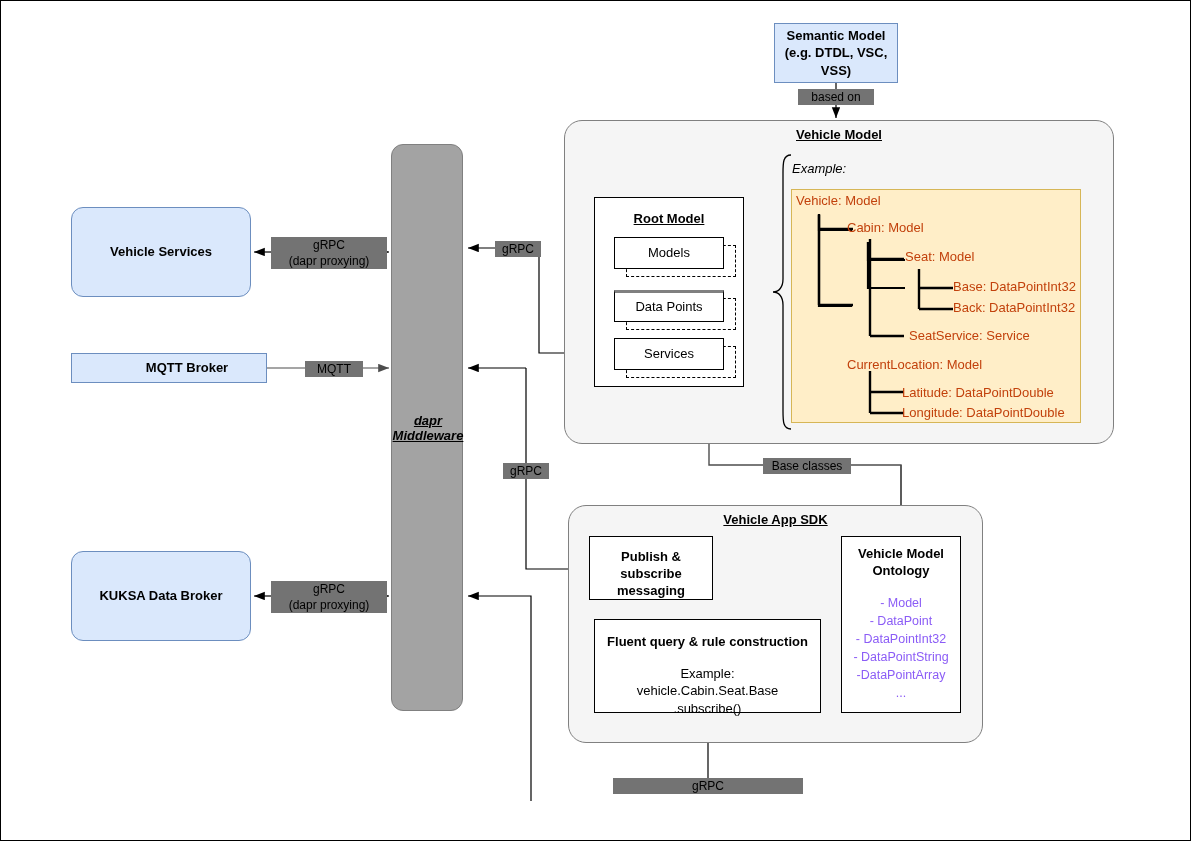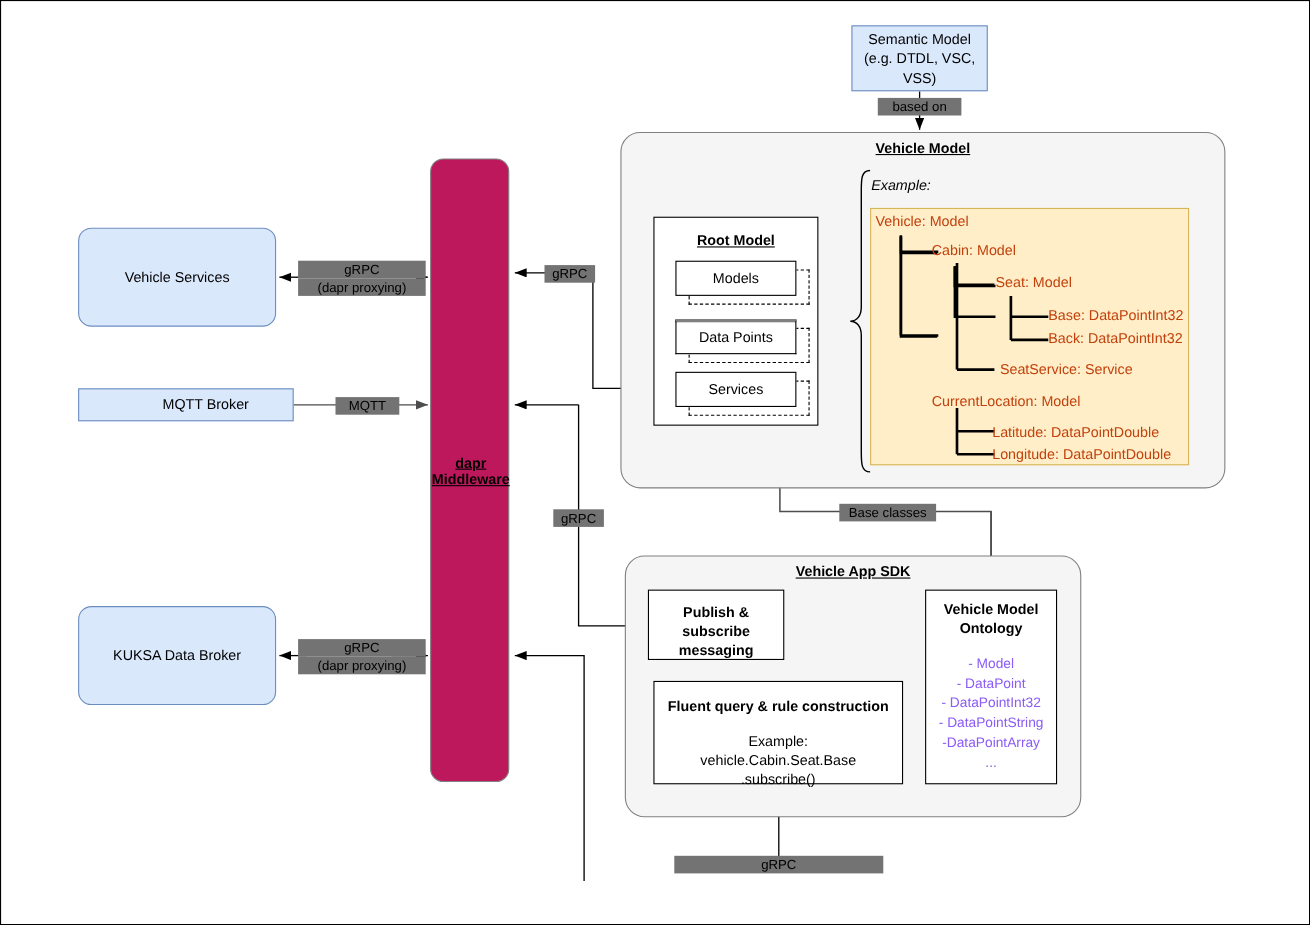--- a/index.html
+++ b/index.html
@@ -25,20 +25,21 @@
   .box-blue {
     background: #dae8fc;
     border: 1px solid #6c8ebf;
     display: flex;
     align-items: center;
     justify-content: center;
     text-align: center;
     font-size: 13px;
     color: #000;
     line-height: 1.35;
+    font-weight: bold;
   }
   .rounded-lg { border-radius: 12px; }
   .rounded-sm { border-radius: 0px; }
 
   .box-white {
     background: #ffffff;
     border: 1px solid #000000;
     display: flex;
     align-items: center;
     justify-content: center;
@@ -46,23 +47,24 @@
     font-size: 13px;
     color: #000;
     line-height: 1.35;
   }
   .box-grey-container {
     background: #f5f5f5;
     border: 1px solid #808080;
     border-radius: 18px;
   }
   .box-dapr {
-    background: #be185d;
+    background: #a3a3a3;
     border: 1px solid #808080;
     border-radius: 12px;
+    font-style: italic;
   }
   .box-yellow {
     background: #ffeec8;
     border: 1px solid #d6b656;
   }
   .stack-dashed {
     border: 1px dashed #000000;
     background: transparent;
   }
   .thick-top { border-top: 3px solid #808080; }

